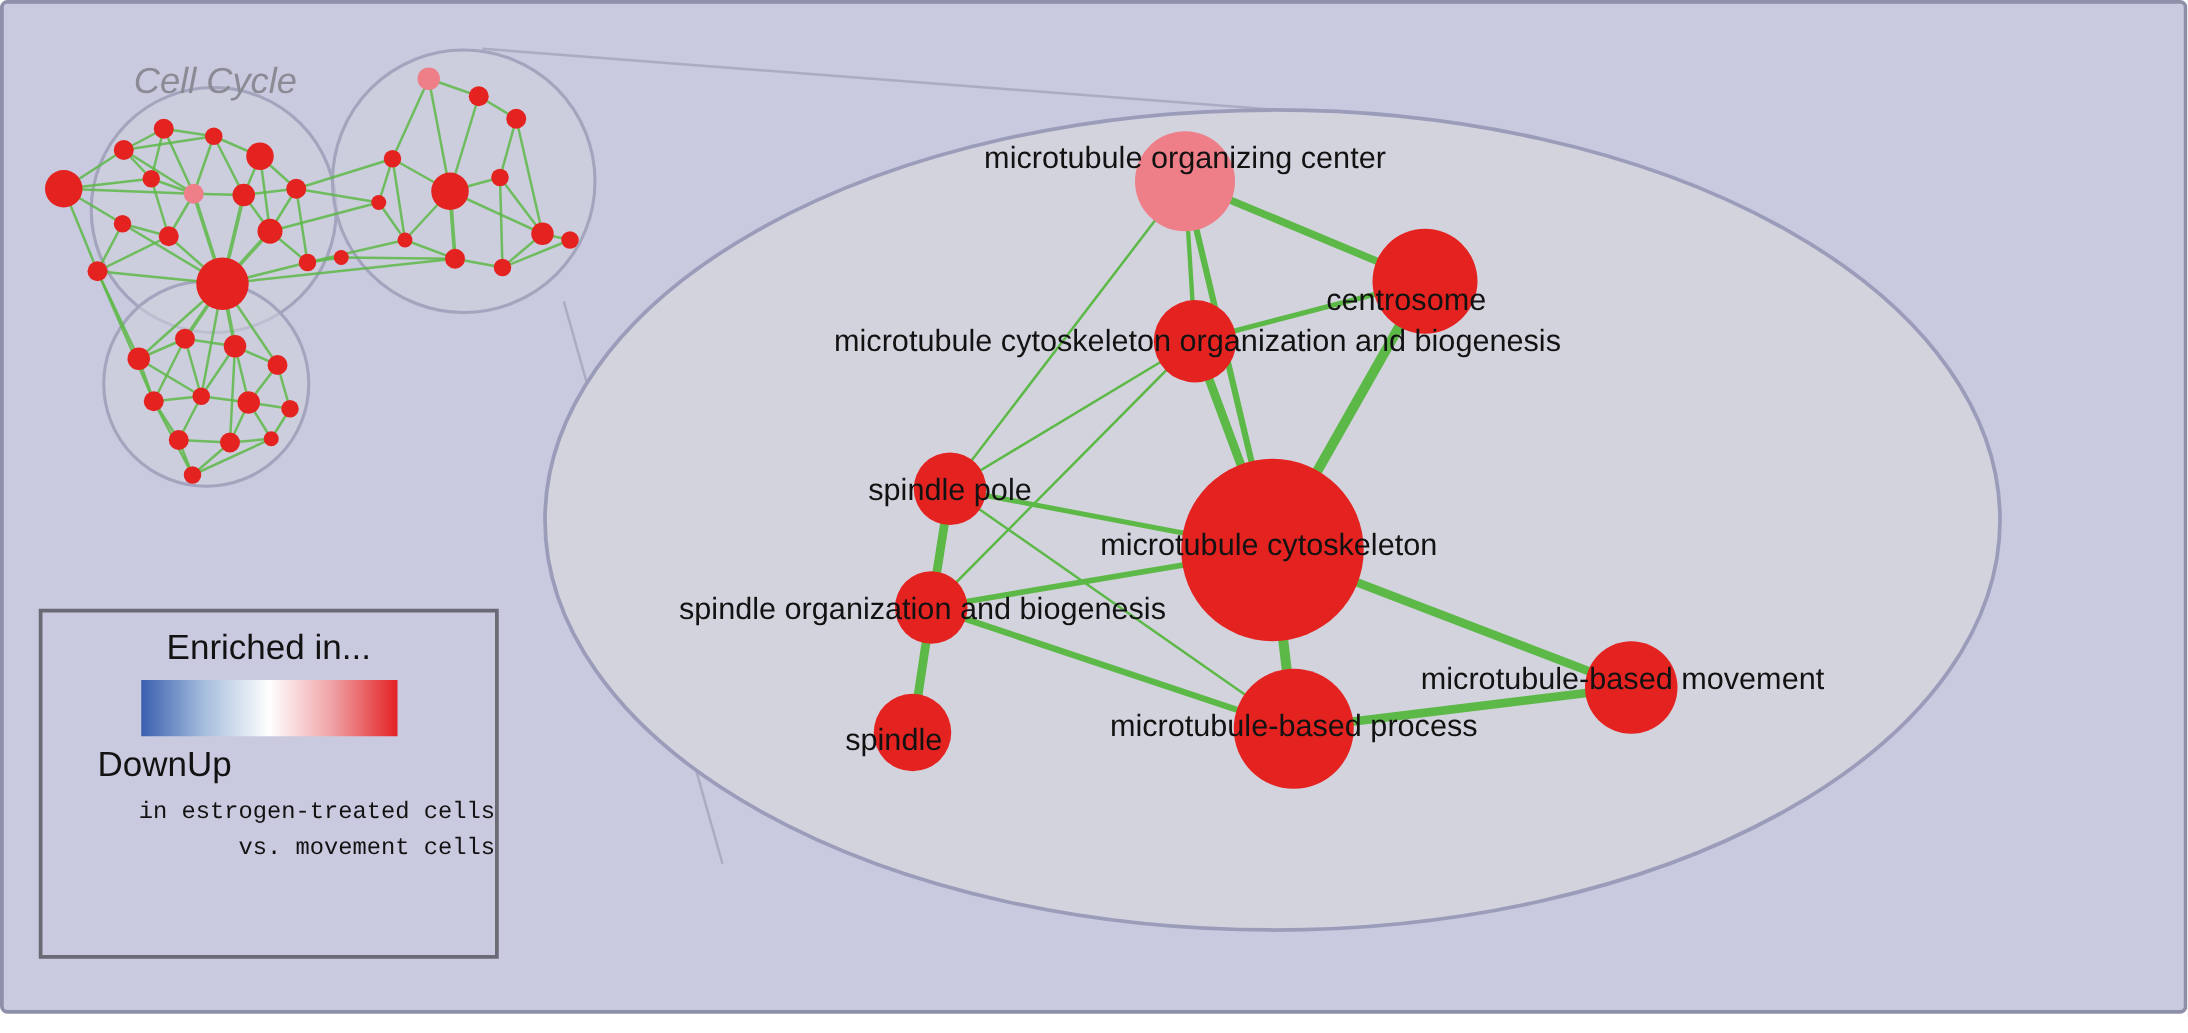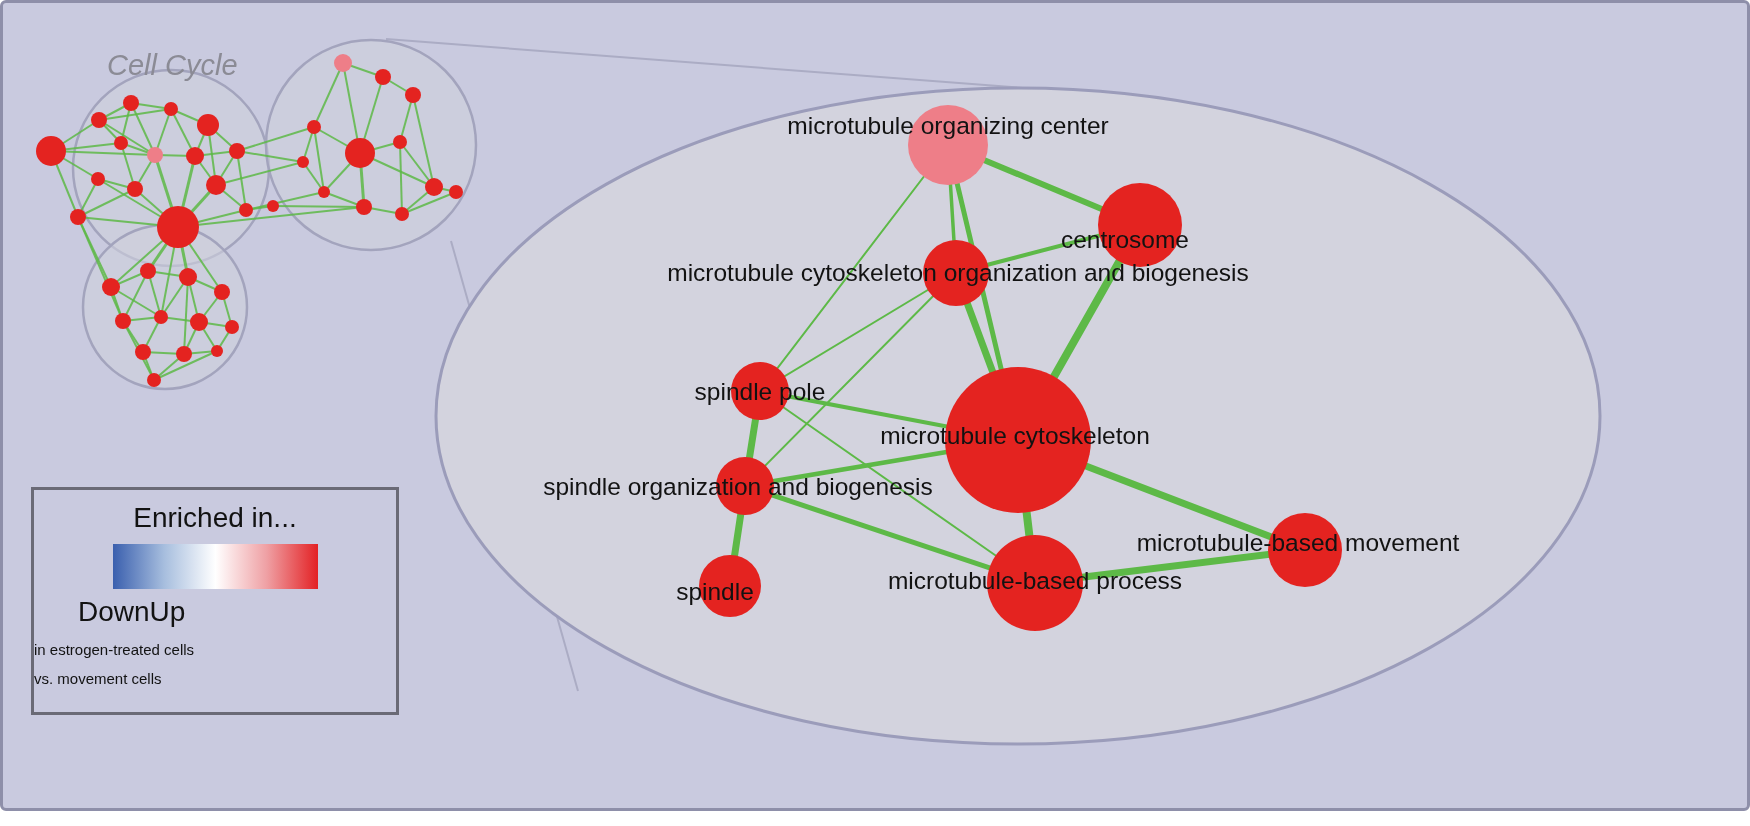--- a/index.html
+++ b/index.html
@@ -11,27 +11,27 @@
     border: 3px solid #8e8fa9; border-radius: 6px;
     background: #c9cadf; overflow: hidden;
   }
   #scene { position: absolute; left: 0; top: 0; display: block; }
   #scene text { font-family: "Liberation Sans", sans-serif; font-size: 24.5px; fill: #121212; }
   .overlay-label { position: absolute; color: #121212; font-style: italic; }
   #cell-cycle-label { left: 104px; top: 46px; font-size: 29px; }
   #ubiquitin-label { left: 30px; top: 372px; font-size: 29px; line-height: 35px; }
   #microtubule-title { left: 1245px; top: 36px; width: 280px; text-align: center; font-size: 31px; line-height: 38px; }
   #legend {
-    position: absolute; left: 28px; top: 484px; width: 368px; height: 228px;
+    position: absolute; left: 28px; top: 484px; width: 368px; height: 280px;
     border: 3px solid #6a6a76; background: transparent;
   }
   .legend-title { text-align: center; margin-top: 12px; font-size: 28px; color: #121212; }
   .legend-gradient { width: 205px; height: 45px; margin: 10px auto 0 auto; }
   .legend-row { display: flex; padding: 0 50px 0 44px; margin-top: 7px; font-size: 28px; color: #121212; }
-  .legend-sub { text-align: left; font-size: 15px; line-height: 29px; color: #121212; }
+  .legend-sub { text-align: right; font-size: 19px; line-height: 29px; color: #121212; font-family: Liberation Mono, monospace; }
   .legend-sub.first { margin-top: 7px; }
 </style>
 </head>
 <body style="background: rgb(255, 255, 255);">
 
 <div id="stage">
   <div id="panel" style="background: rgb(201, 202, 223); border-color: rgb(142, 143, 169);">
 
     <svg id="scene" width="1745" height="806" viewBox="0 0 1745 806">
       <g id="overview-clusters">

